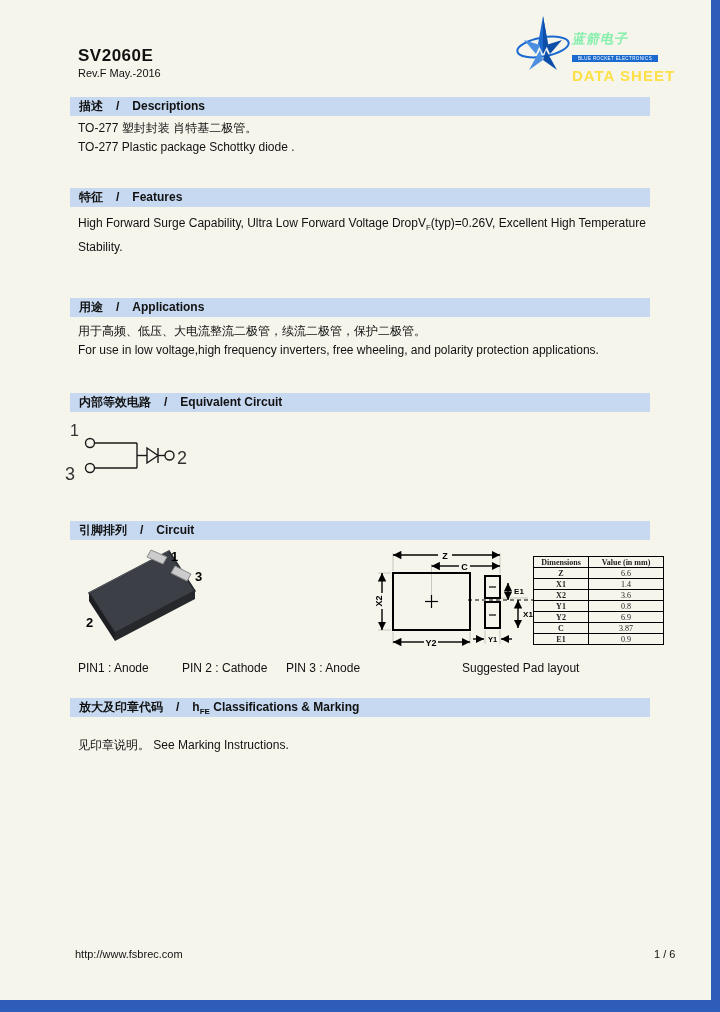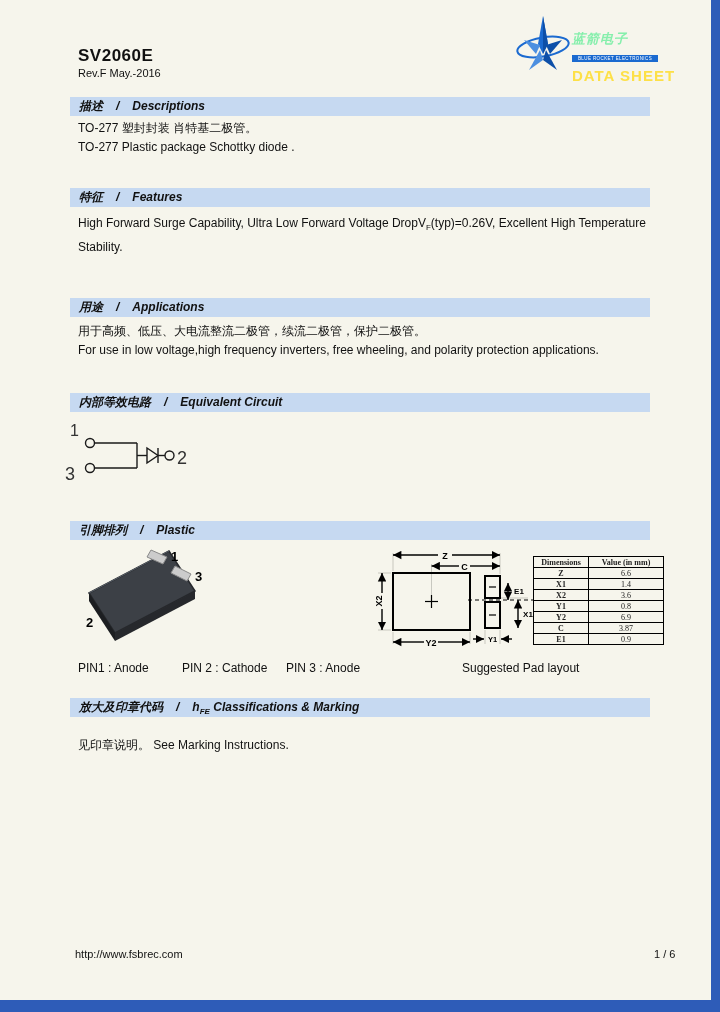--- a/index.html
+++ b/index.html
@@ -18,21 +18,21 @@
   .doc-title{left:78px;top:46px;font-size:17px;font-weight:bold;letter-spacing:.5px;}
   .doc-rev{left:78px;top:67px;font-size:11px;}
 
   .logo-wrap{left:514px;top:12px;width:160px;height:80px;}
   .logo-rocket{position:absolute;left:2px;top:2px;}
   .logo-cn{position:absolute;left:58px;top:18px;font-size:13px;font-weight:bold;font-style:italic;color:#86efac;letter-spacing:1px;white-space:nowrap;}
   .logo-bar{position:absolute;left:58px;top:43px;width:86px;height:7px;background:#1b6ad0;color:#fff;font-size:4.5px;line-height:7px;text-align:center;letter-spacing:.4px;white-space:nowrap;overflow:hidden;}
   .logo-doctype{position:absolute;left:58px;top:55px;font-size:15px;font-weight:bold;color:#fde047;letter-spacing:1px;white-space:nowrap;text-align:right;}
 
   
-  .sec-bar{left:70px;width:571px;height:19px;background:#c6d9f1;font-size:12px;font-weight:bold;line-height:19px;padding-left:9px;white-space:nowrap;font-style:italic;}
+  .sec-bar{left:70px;width:571px;height:19px;background:#c6d9f1;font-size:12px;font-weight:bold;line-height:19px;padding-left:9px;white-space:nowrap;}
   .sec-bar .sep{margin:0 13px;font-weight:bold;}
   .body-text{left:78px;width:580px;font-size:12px;line-height:19px;}
   sub{font-size:8px;}
 
   
   .pins-row span{position:absolute;font-size:12px;white-space:nowrap;}
 
   
   .dims-table{left:533px;top:556px;border-collapse:collapse;font-size:8px;}
   .dims-table td{border:1px solid #000;text-align:center;padding:0 2px;height:10px;min-width:50px;font-weight:bold;color:#222;font-family:Liberation Serif, serif;}
@@ -106,21 +106,21 @@
     <polygon points="89,30 89,45 100,37.5"></polygon>
     <line x1="100" y1="30" x2="100" y2="45"></line>
     <line x1="100" y1="37.5" x2="107" y2="37.5"></line>
   </g>
   <text x="12" y="18" font-size="16" fill="#333">1</text>
   <text x="7" y="62" font-size="18" fill="#333">3</text>
   <text x="119" y="46" font-size="18" fill="#333">2</text>
 </svg>
 
 <div class="abs sec-bar" style="top:521px">
-  <span>引脚排列</span><span class="sep">/</span><span>Plastic</span>
+  <span>引脚排列</span><span class="sep">/</span><span>Circuit</span>
 </div>
 
 <svg class="abs" style="left:83px;top:545px" width="135" height="110" viewBox="0 0 135 110">
 
   <polygon points="8,52 28,41 38,55 18,66" fill="#d2d2d2" stroke="#8a8a8a"></polygon>
   <polygon points="8,52 18,66 18,73 8,59" fill="#a8a8a8"></polygon>
   <polygon points="18,66 38,55 38,62 18,73" fill="#bdbdbd"></polygon>
 
   <polygon points="6,48 86,6 112,46 32,88" fill="#3c4046" stroke="#26282c" stroke-width="1.5"></polygon>
   <polygon points="32,88 112,46 112,54 32,96" fill="#26282c"></polygon>

